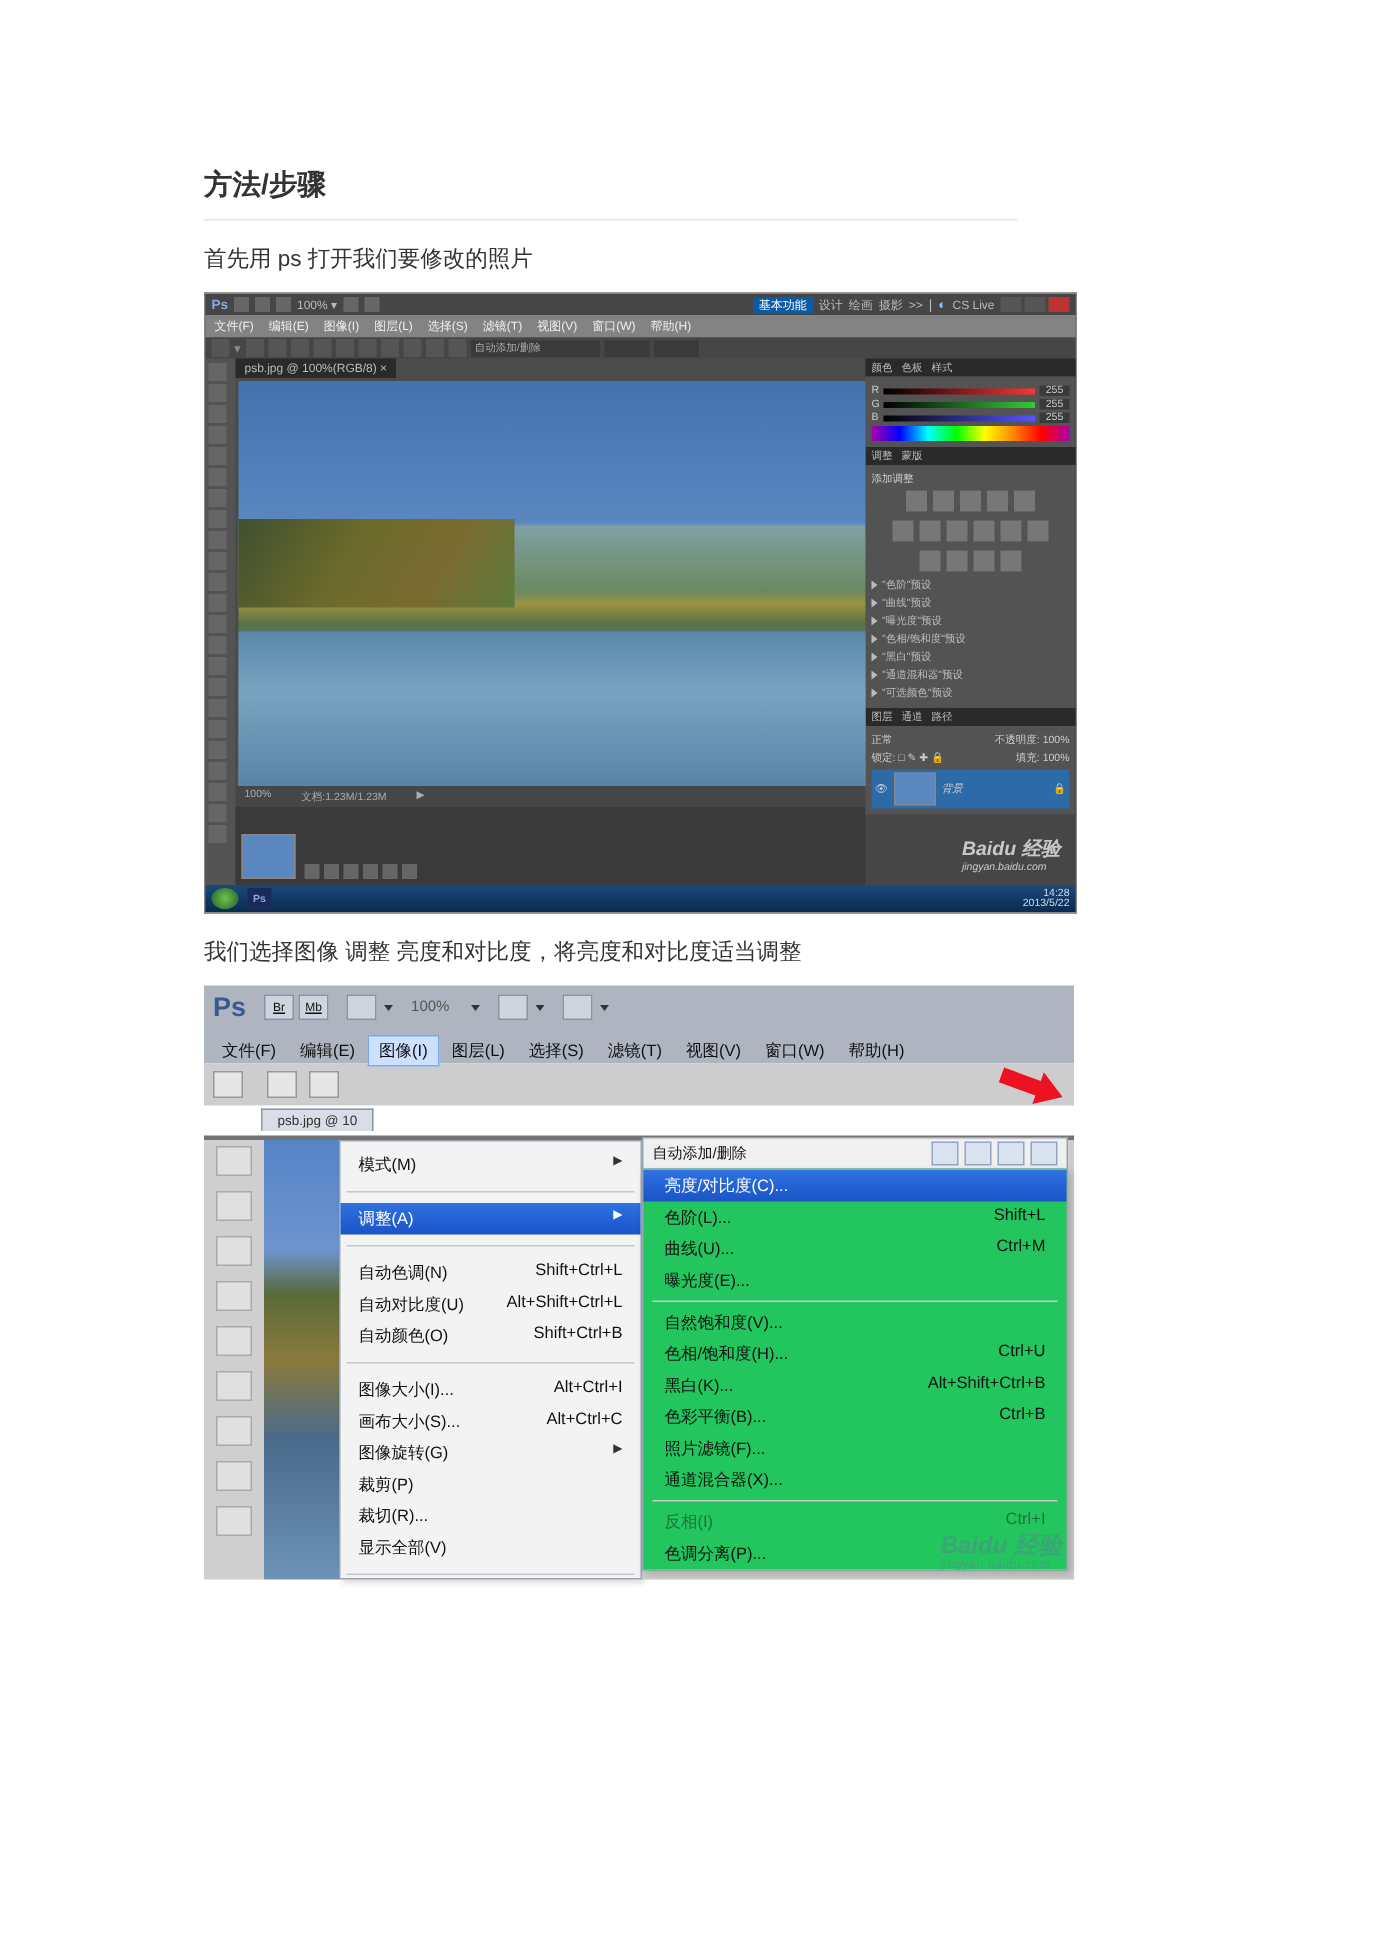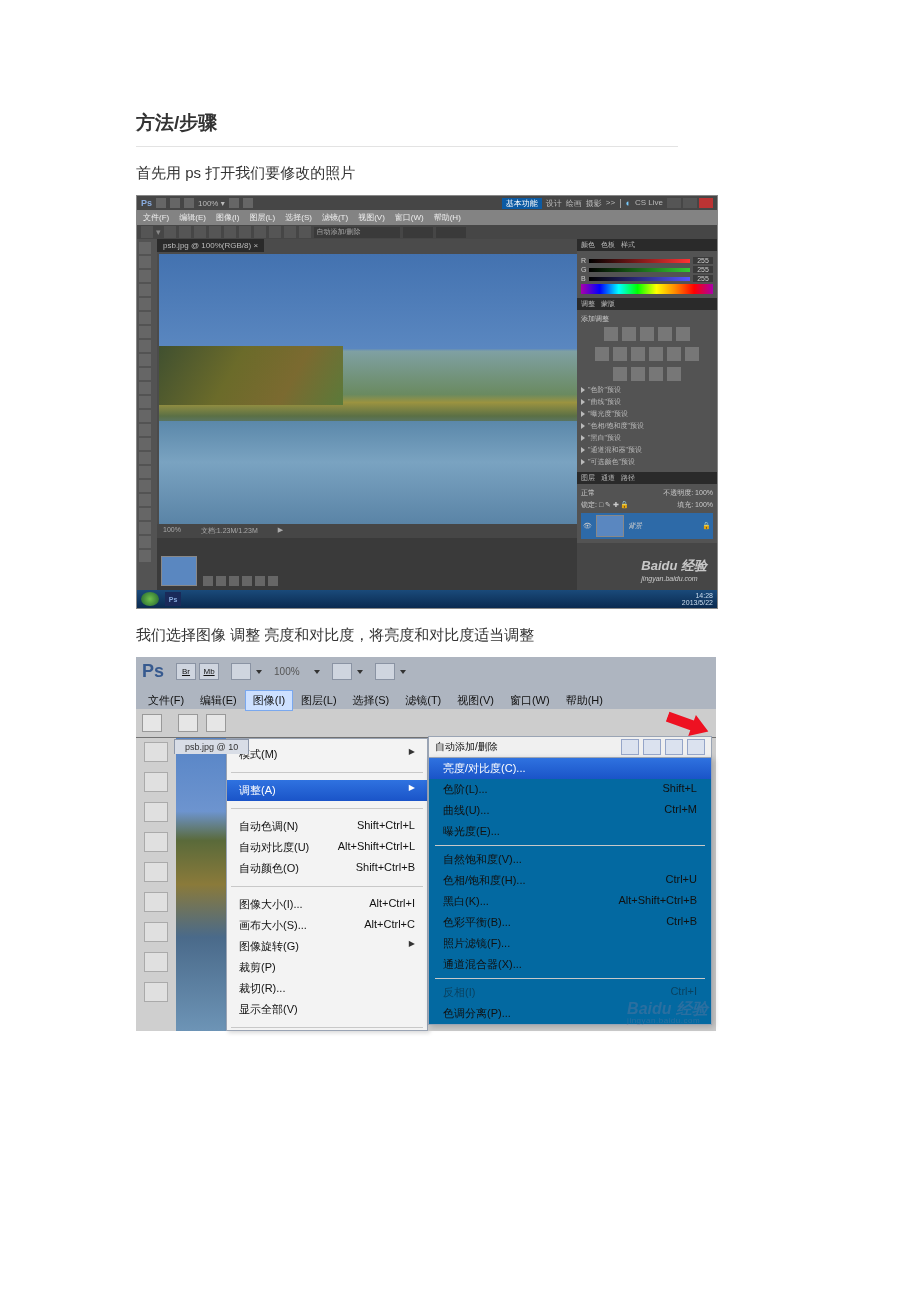--- a/index.html
+++ b/index.html
@@ -41,21 +41,21 @@
     display: flex;
     align-items: center;
     background: #464646;
     height: 14px;
     padding: 0 4px;
     gap: 4px;
   }
   .shot1 .topbara .sq { width:10px; height:10px; background:#666; }
   .shot1 .topbara .darkpill {
     margin-left:auto;
-    display:flex; gap:4px; 
+    display:flex; gap:4px; align-items:center;
   }
   .shot1 .topbara .tag { background:#0b5aa3; color:#fff; padding:0 4px; font-size:8px;}
   .shot1 .topbara .gtxt { color:#bbb; font-size:8px; }
   .shot1 .topbara .winbtns { display:flex; gap:2px; }
   .shot1 .topbara .winbtns span { width:14px; height:10px; background:#555; display:inline-block;}
   .shot1 .topbara .winbtns span.red { background:#b33; }
 
   .shot1 .menubar {
     background:#838383; color:#eee; font-size:8px;
     display:flex; gap:10px; padding:2px 6px;
@@ -156,21 +156,22 @@
   .shot2 .ribbon {
     background:#cdcdcd;
     display:flex;
     align-items:stretch;
   }
   .shot2 .ribbon .left { width:110px; padding:5px 6px; display:flex; gap:8px; align-items:center;}
   .shot2 .ribbon .left .brush { width:18px; height:16px; background:#e6e6e6; border:1px solid #999;}
 
   .shot2 .content {
     display:flex;
-    border-top:1px solid #737373;
+    border-top:3px solid #737373;
+    margin-top:20px;
   }
   .shot2 .toolcol {
     width:34px; background:#cfcfcf; padding:4px 3px;
     display:flex; flex-direction:column; gap:10px; align-items:center;
   }
   .shot2 .toolcol .t2 { width:22px; height:18px; background:#e0e0e0; border:1px solid #aaa;}
   .shot2 .filetab {
     position:absolute; left:38px; top:82px; z-index:2;
     background:#d8dde6; border:1px solid #8c96a8; border-bottom:none;
     font-size:9px; padding:2px 10px; color:#333;
@@ -199,21 +200,21 @@
   .shot2 .menu2wrap { flex:1; position:relative; background:#ccc;}
   .shot2 .autohead {
     background:#f0f0f0; border:1px solid #9aa4b4; border-bottom:none;
     display:flex; justify-content:space-between; align-items:center;
     padding:2px 6px; font-size:10px;
     margin: -2px 4px 0 0;
   }
   .shot2 .autohead .icset { display:flex; gap:4px;}
   .shot2 .autohead .icset .ic { width:16px; height:14px; background:#dbe2ef; border:1px solid #95a5c8;}
   .shot2 .menu2 {
-    background:#0369a1;
+    background:#22c55e;
     border:1px solid #9aa4b4;
     box-shadow:2px 2px 6px rgba(0,0,0,.2);
     margin-right:4px;
   }
   .shot2 .menu2 .mrow { display:flex; justify-content:space-between; padding:3px 14px; }
   .shot2 .menu2 .mrow.hi {
     background: linear-gradient(#2f72e0,#1a54c8); color:#fff;
   }
   .shot2 .menu2 .sep { height:1px; background:#c8c8c8; margin:3px 6px;}
   .shot2 .menu2 .dim { opacity:.45;}

